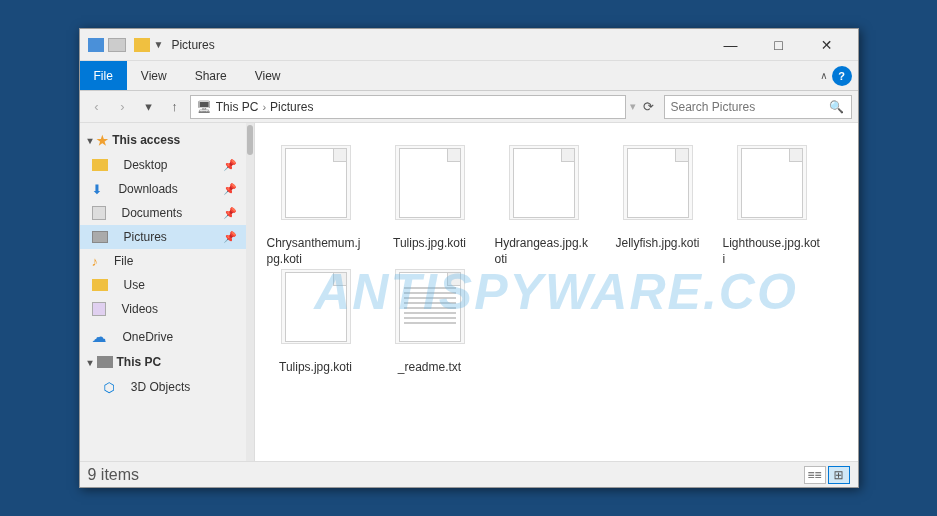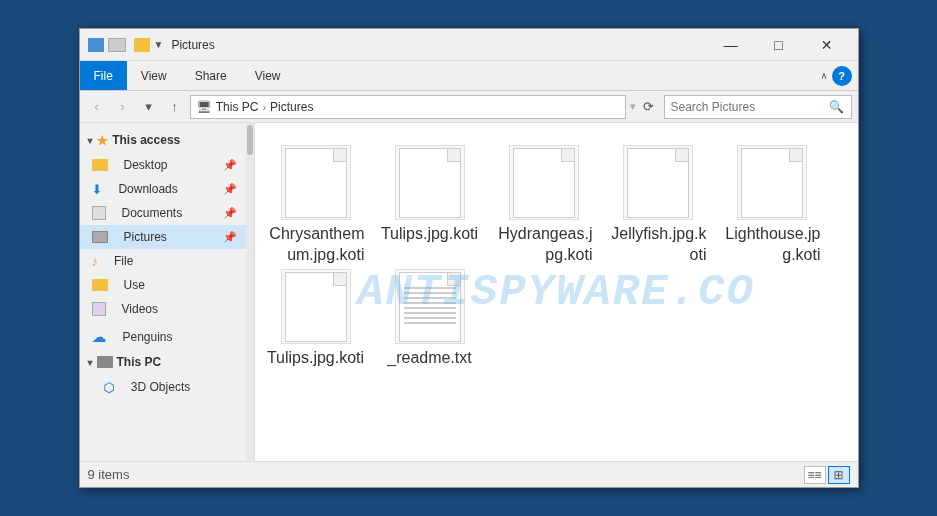--- a/index.html
+++ b/index.html
@@ -379,59 +379,58 @@
       top: 14px;
       left: 4px;
       right: 4px;
     }
     .txt-line {
       height: 2px;
       background: #ccc;
       margin-bottom: 3px;
     }
     .file-name {
-      font-size: 16px;
-      color: #333;
-      text-align: right;
-      margin-top: 4px;
+      font-size: 12px;
+      color: #333;
+      text-align: left;
+      margin-top: 16px;
       line-height: 1.3;
       word-break: break-word;
       max-width: 100px;
     }
 
     
     .watermark {
       position: absolute;
       top: 50%;
       left: 50%;
       transform: translate(-50%, -50%);
-      font-size: 44px;
+      font-size: 50px;
       font-weight: 900;
       color: rgba(100, 180, 230, 0.35);
       white-space: nowrap;
       pointer-events: none;
       letter-spacing: 2px;
       font-style: italic;
       z-index: 10;
-      font-family: Liberation Mono, monospace;
     }
 
     
     .status-bar {
       height: 26px;
       background: #f0f0f0;
       border-top: 1px solid #ddd;
       display: flex;
       align-items: center;
       padding: 0 8px;
       justify-content: space-between;
       flex-shrink: 0;
     }
     .status-text {
-      font-size: 13px;
+      font-size: 16px;
       color: #555;
     }
     .view-btns {
       display: flex;
       gap: 2px;
     }
     .view-btn {
       width: 22px;
       height: 18px;
       border: 1px solid #bbb;
@@ -576,21 +575,21 @@
           <span>Use</span>
         </div>
 
         <div class="sidebar-item">
           <div class="doc-icon" style="background:#e0d0f0;"></div>
           <span>Videos</span>
         </div>
 
         <div class="sidebar-item" style="margin-top:4px;">
           <span class="cloud-icon">☁</span>
-          <span>Penguins</span>
+          <span>OneDrive</span>
         </div>
 
         <div class="sidebar-section-header">
           <span style="font-size:10px;color:#555;">▾</span>
           <div class="pc-icon"></div>
           <span>This PC</span>
         </div>
 
         <div class="sidebar-item" style="padding-left:24px;">
           <span class="cube3d-icon">⬡</span>

